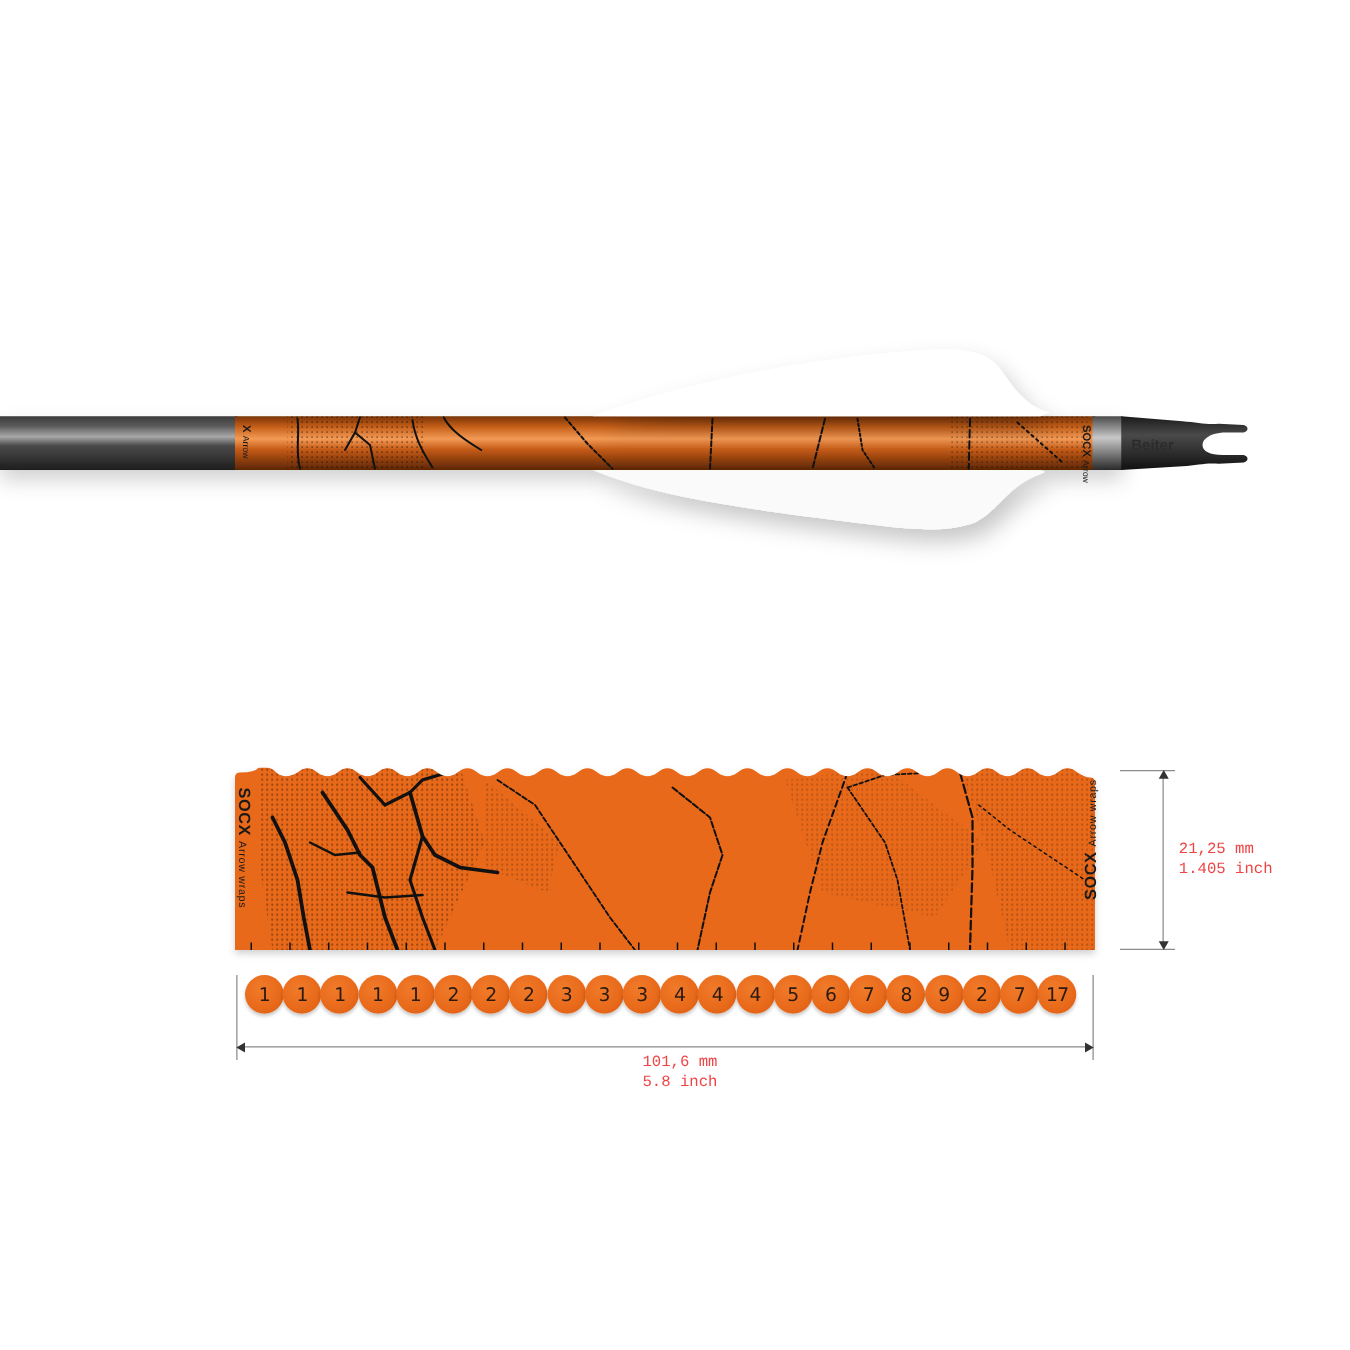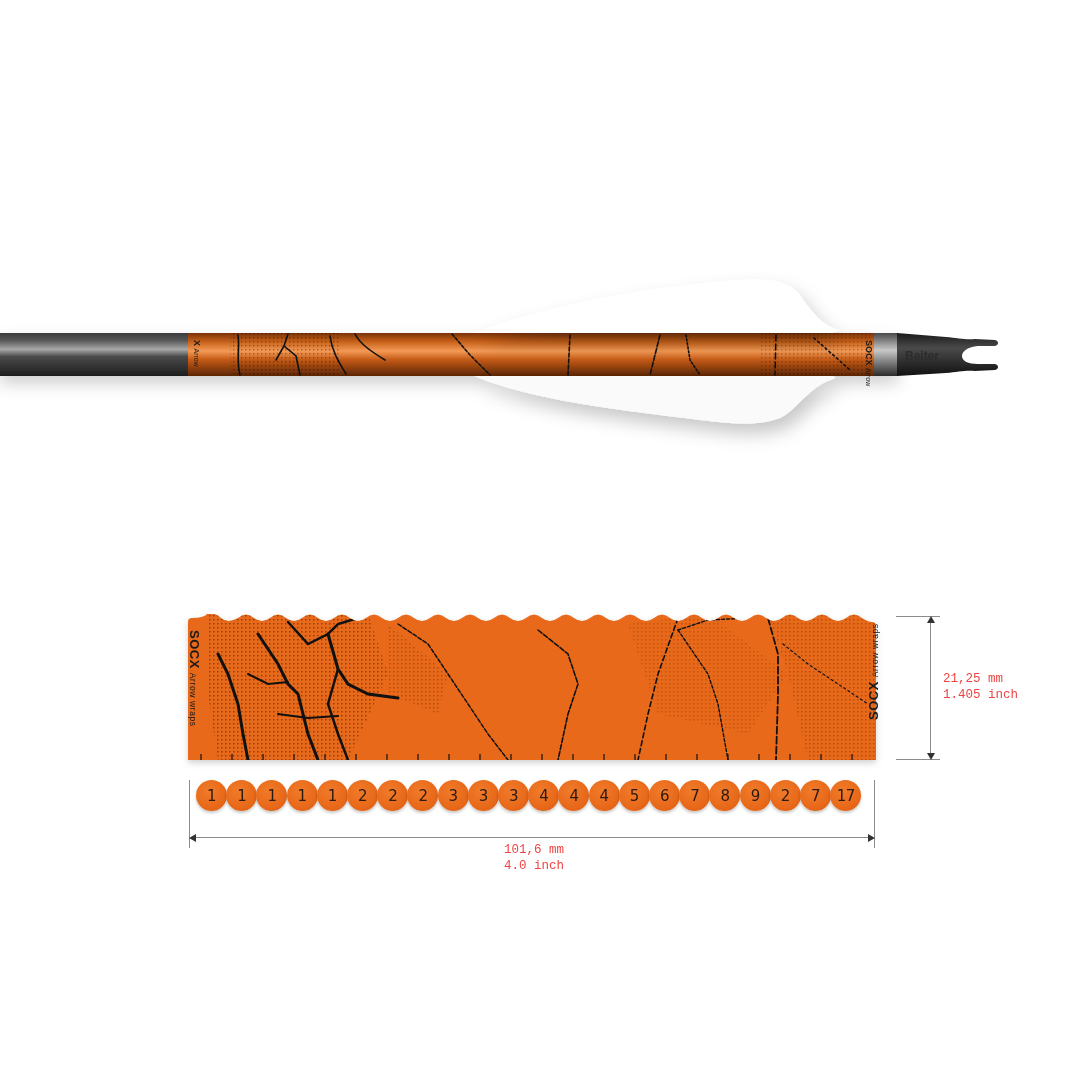--- a/index.html
+++ b/index.html
@@ -37,21 +37,21 @@
       font-size: 15px; color: #2a1a10; font-family: "DejaVu Sans", sans-serif; font-weight: normal;
       letter-spacing: -0.5px; box-sizing: border-box; margin-right: -0.8px;
     }
 
     
     .dim-line { position: absolute; background: #8c8c8c; }
     .dim-text {
       position: absolute; font-size: 12.5px; color: #ef4444; line-height: 16px;
       font-family: Liberation Mono, monospace;
     }
-    #dim-width-text { left: 474px; top: 842px; width: 120px; text-align: center; }
+    #dim-width-text { left: 484px; top: 842px; width: 120px; text-align: center; }
     #dim-height-text { left: 943px; top: 671px; }
   </style>
 </head>
 <body>
 
 <div id="arrow">
   <svg width="1080" height="200" viewBox="0 0 1080 200">
     <defs>
       <linearGradient id="shaftGrad" x1="0" y1="0" x2="0" y2="1">
         <stop offset="0" stop-color="#3a3a3a"></stop>
@@ -242,14 +242,14 @@
 
 <div class="dim-line" style="left:191px; top:837px; width:682px; height:1px;"></div>
 <svg class="abs" style="left:189px; top:833px;" width="8" height="10">
     <path d="M0 5 L7 1 L7 9 Z" fill="#333"></path>
   </svg>
 <svg class="abs" style="left:867px; top:833px;" width="8" height="10">
     <path d="M8 5 L1 1 L1 9 Z" fill="#333"></path>
   </svg>
 <div id="dim-width-text" class="dim-text">
   <div>101,6 mm</div>
-  <div>4.0 inch</div>
+  <div>5.8 inch</div>
 </div>
 
 </body></html>

